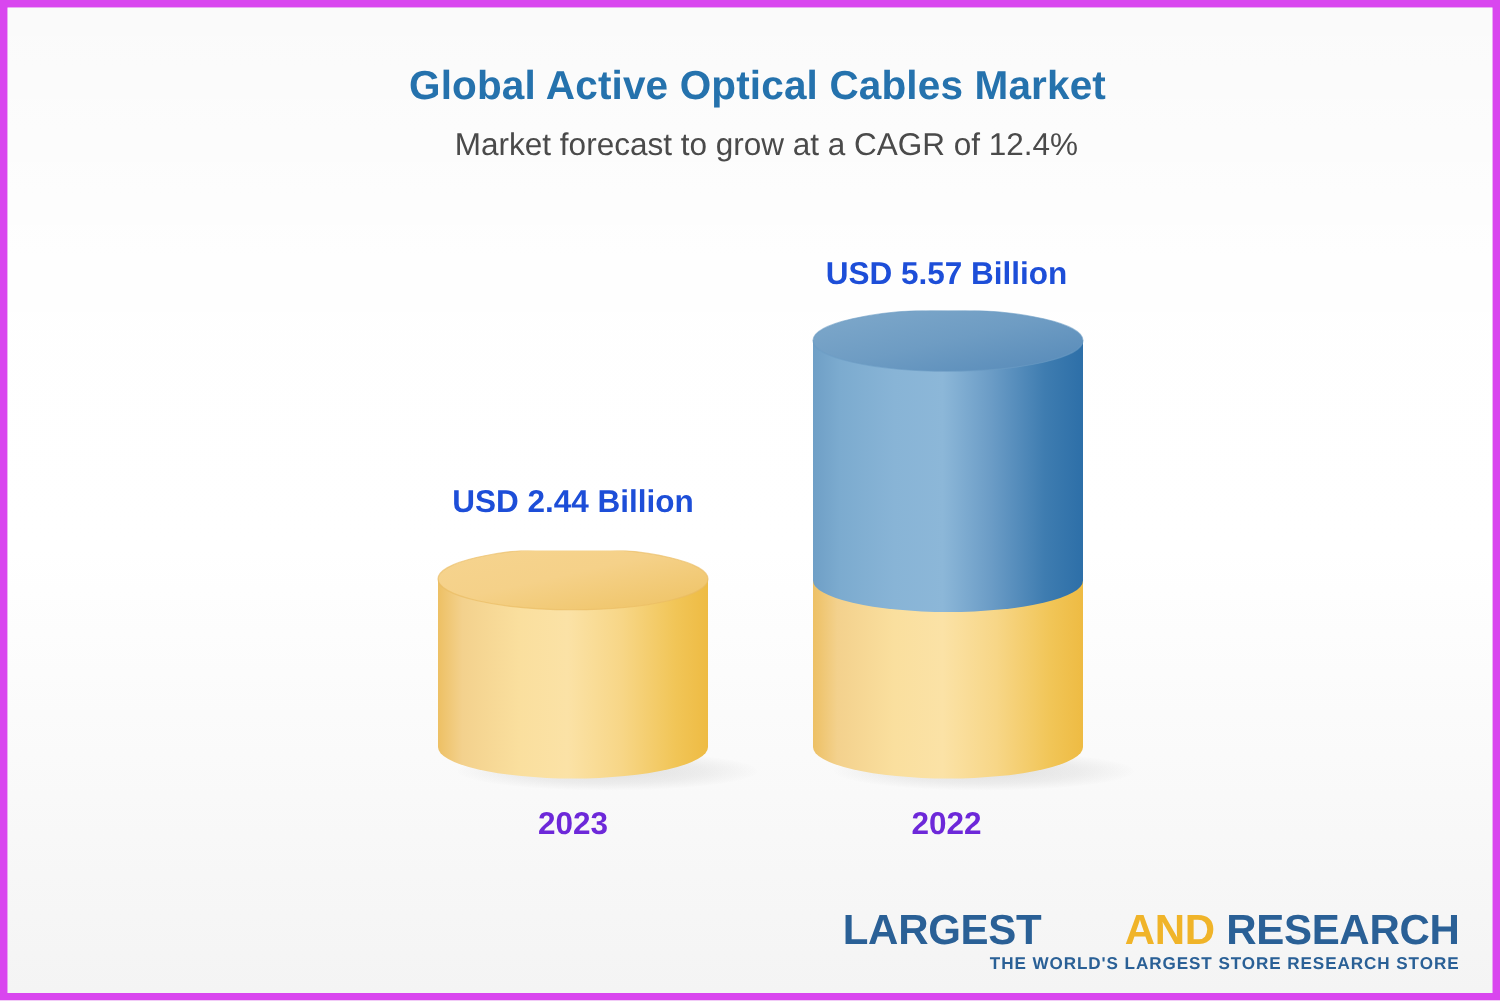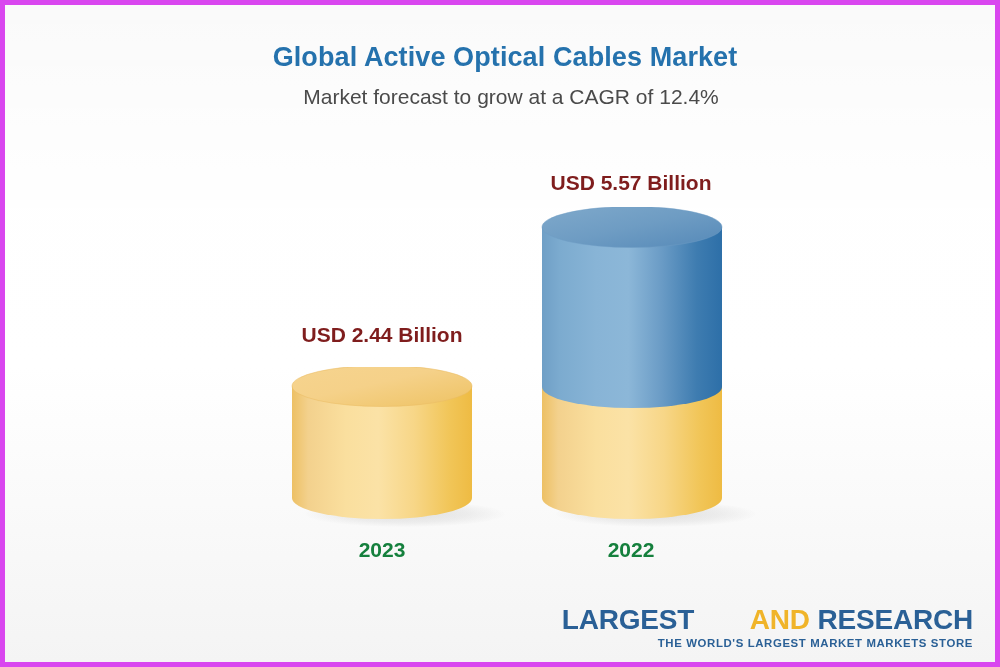--- a/index.html
+++ b/index.html
@@ -68,31 +68,31 @@
     width: 1000px;
     height: 667px;
   }
 
   .value-label {
     position: absolute;
     width: 320px;
     text-align: center;
     font-size: 21px;
     font-weight: bold;
-    color: #7f1d1d;
+    color: #1d4ed8;
     white-space: nowrap;
   }
 
   .cat-label {
     position: absolute;
     width: 320px;
     text-align: center;
     font-size: 21px;
     font-weight: bold;
-    color: #15803d;
+    color: #6d28d9;
   }
 
   .cyl {
     position: absolute;
   }
 
   .cyl-shadow {
     position: absolute;
     border-radius: 50%;
     background: radial-gradient(ellipse at center,
@@ -215,15 +215,15 @@
       <ellipse cx="91" cy="20" rx="90" ry="20.5" fill="url(#blueTop30)"></ellipse>
       <ellipse cx="91" cy="20" rx="90" ry="20.5" fill="none" stroke="#6d9cc4" stroke-width="0.8" opacity="0.6"></ellipse>
     </svg>
 
     <div class="cat-label" style="left:466px; top:533px;">2022</div>
   </div>
 
 
   <div class="logo">
     <div class="logo-main"><span>LARGEST </span><span class="logo-and">AND</span><span> RESEARCH</span></div>
-    <div class="logo-tag">THE WORLD'S LARGEST MARKET MARKETS STORE</div>
+    <div class="logo-tag">THE WORLD'S LARGEST STORE RESEARCH STORE</div>
   </div>
 </div>
 
 </body></html>

